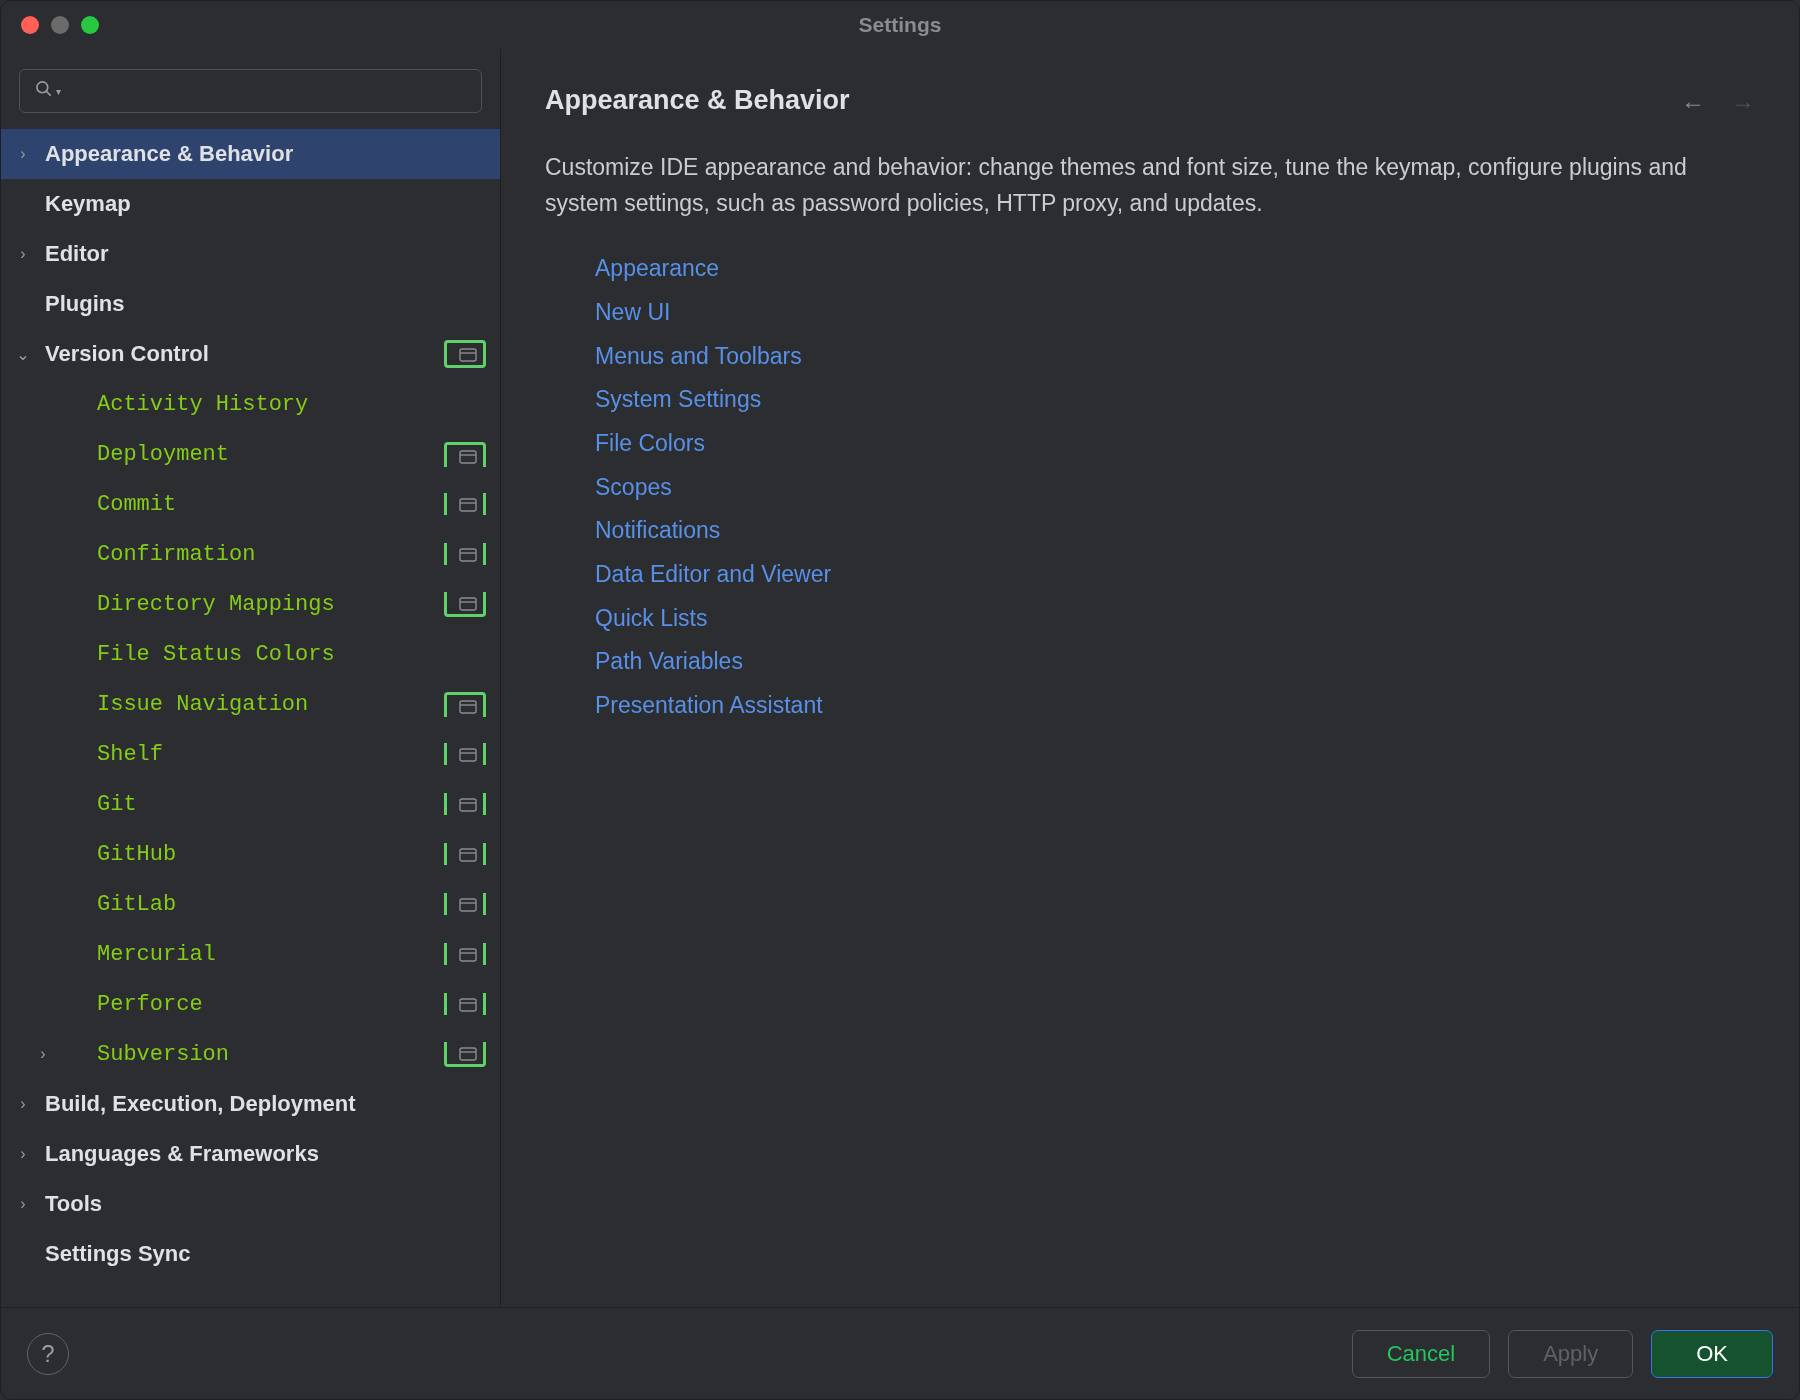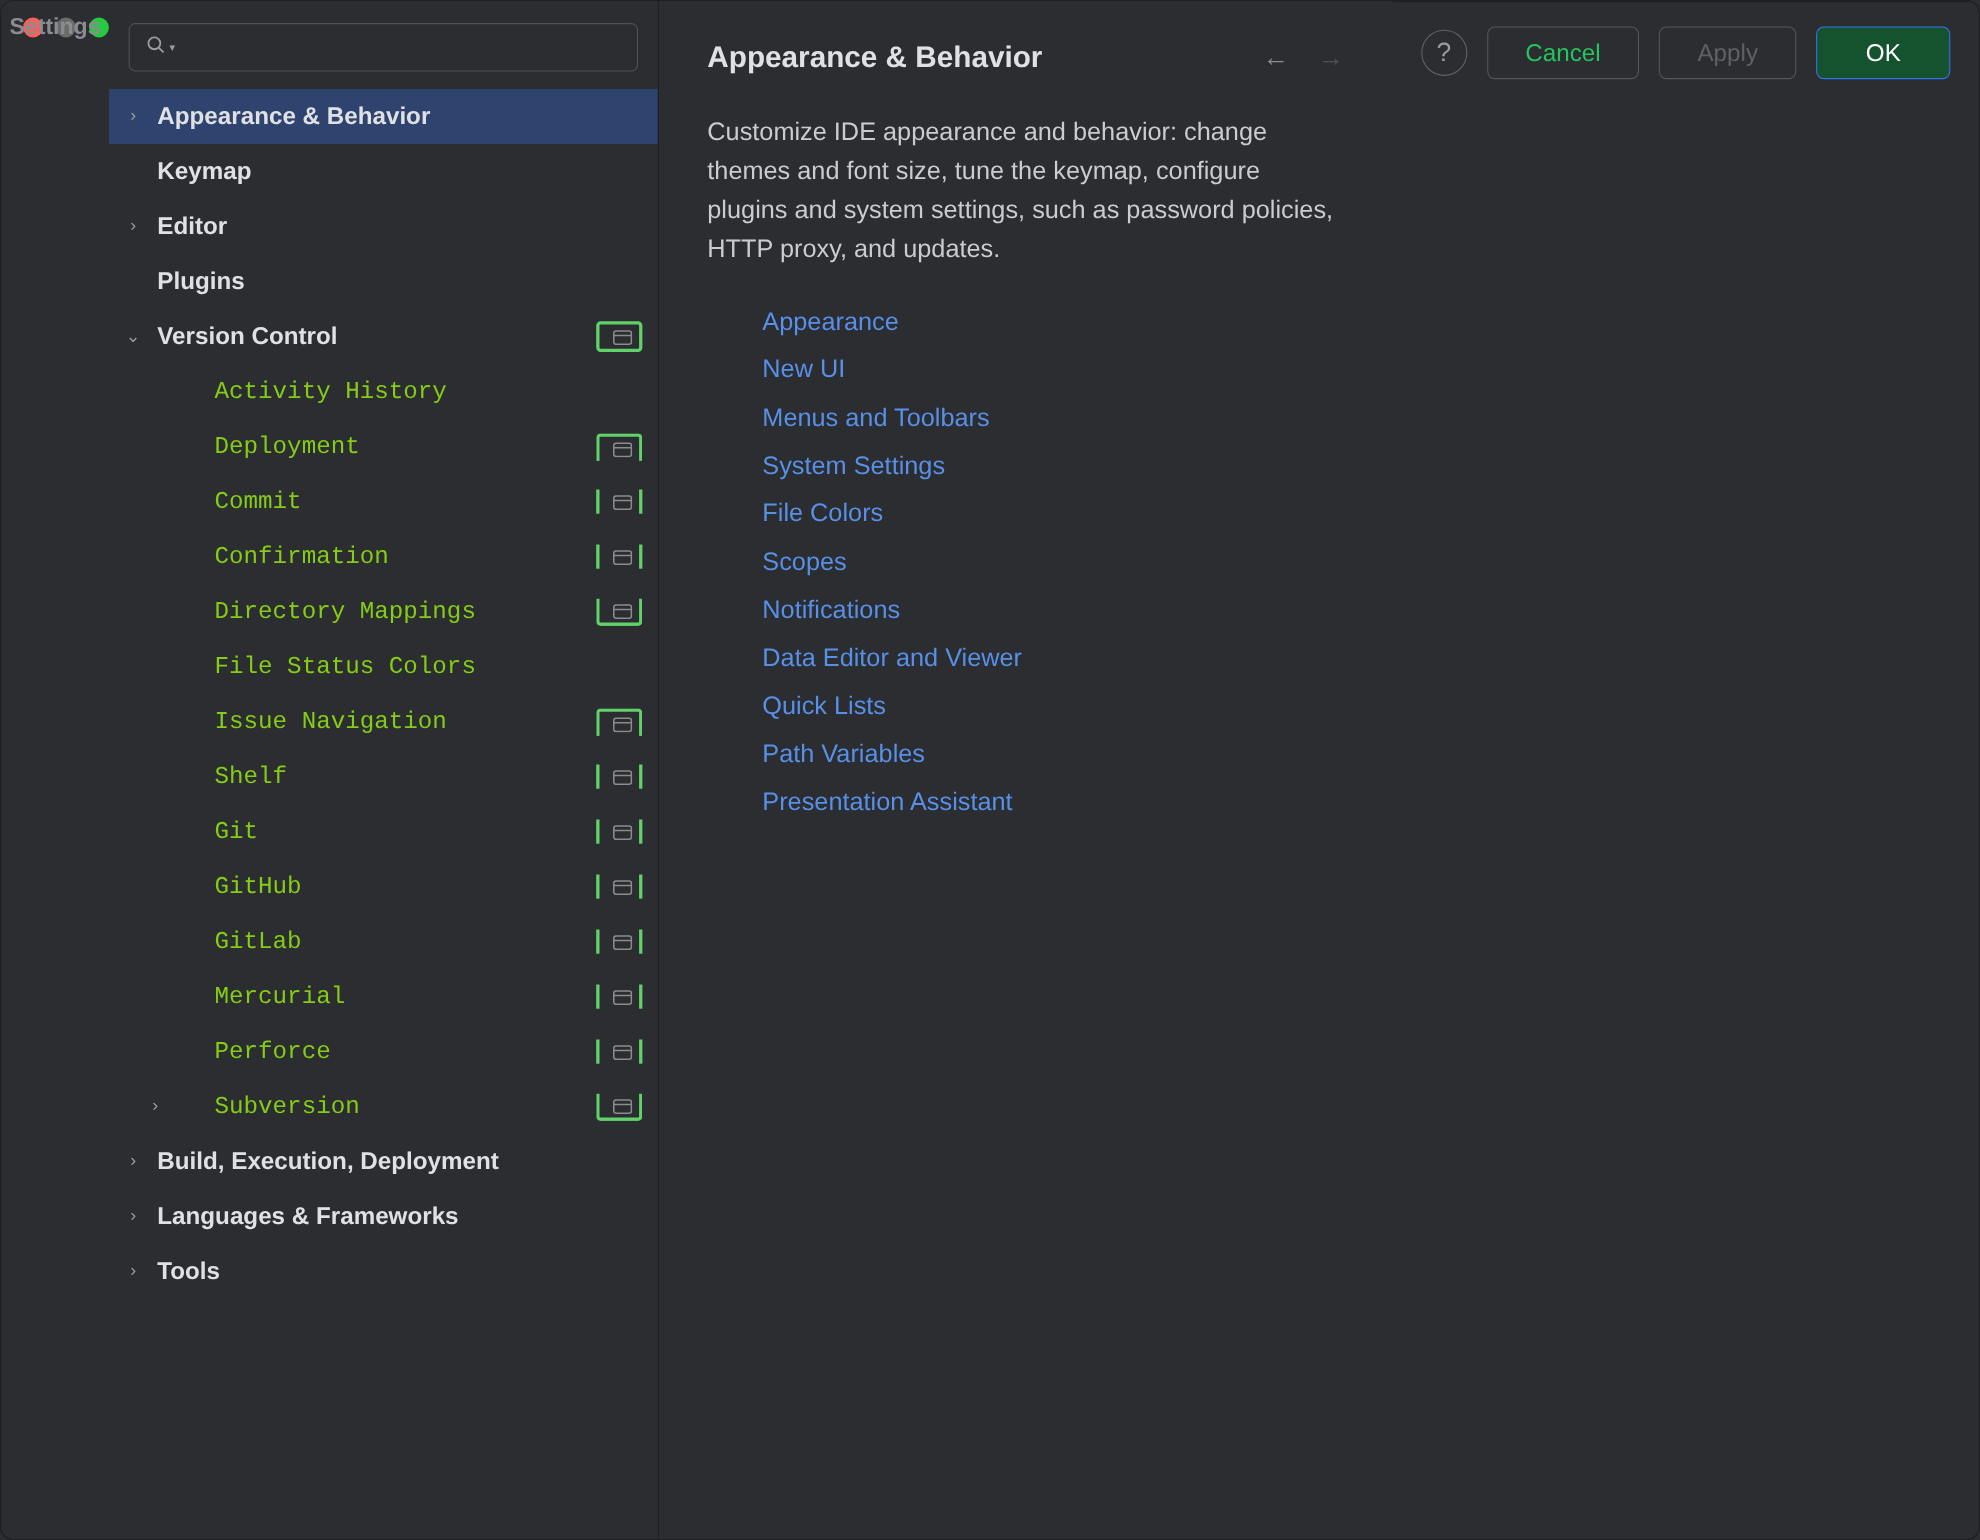--- a/index.html
+++ b/index.html
@@ -7,21 +7,21 @@
   body {
     font-family: -apple-system, BlinkMacSystemFont, "Segoe UI", sans-serif;
     background: #2b2d30;
     color: #dfe1e5;
   }
   .window {
     width: 1800px;
     height: 1400px;
     background: #2b2d30;
     display: flex;
-    flex-direction: row;
+    flex-direction: column;
     border-radius: 12px;
     overflow: hidden;
     border: 1px solid #1e1f22;
   }
   .titlebar {
     height: 48px;
     display: flex;
     align-items: center;
     position: relative;
     background: #2b2d30;
@@ -416,20 +416,24 @@
             <span class="chev">›</span>
             <span class="label">Build, Execution, Deployment</span>
           </div>
           <div class="tree-item top">
             <span class="chev">›</span>
             <span class="label">Languages &amp; Frameworks</span>
           </div>
           <div class="tree-item top">
             <span class="chev">›</span>
             <span class="label">Tools</span>
+          </div>
+          <div class="tree-item top">
+            <span class="chev"></span>
+            <span class="label">Settings Sync</span>
           </div>
         </div>
     </div>
 
     <div class="content">
       <div class="content-header">
         <div class="content-title">Appearance &amp; Behavior</div>
         <div class="nav-arrows">
           <span class="arrow">←</span>
           <span class="arrow disabled">→</span>

